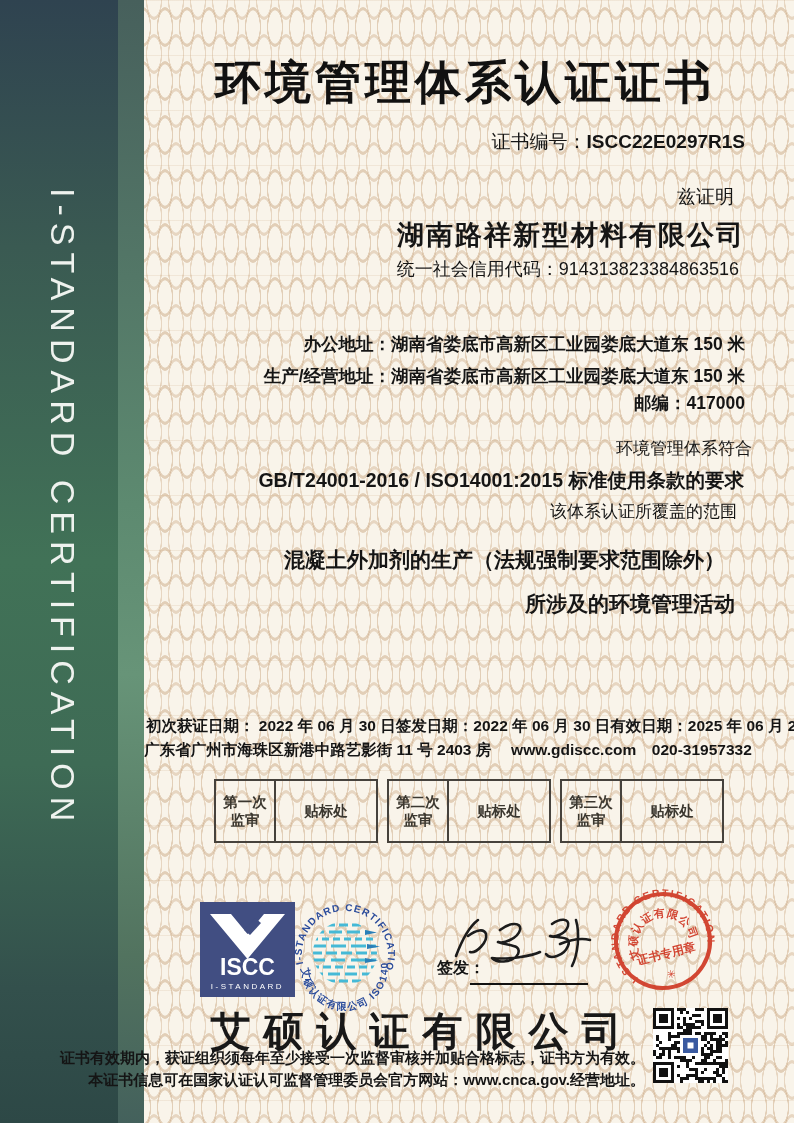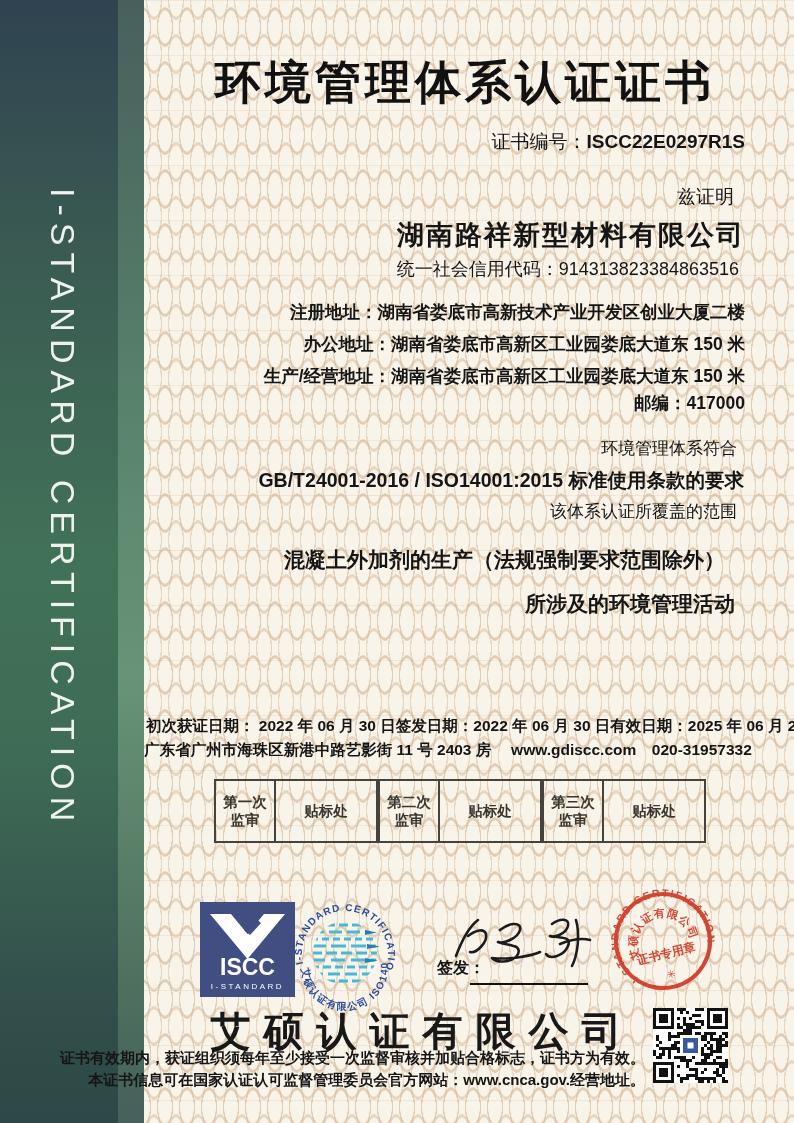--- a/index.html
+++ b/index.html
@@ -37,37 +37,37 @@
     position:absolute; top:52px; left:150px; right:14px;
     text-align:center; font-size:46px; font-weight:900; letter-spacing:4px; color:#111;
   }
   .cert-no { position:absolute; top:129px; right:49px; font-size:19px; }
   .cert-no b { font-weight:700; }
   .prove   { position:absolute; top:184px; right:60px; font-size:19px;text-align:center; }
   .company { position:absolute; top:217px; right:49px; font-size:27px; font-weight:700; letter-spacing:2px; }
   .credit  { position:absolute; top:257px; right:55px; font-size:18px; }
   .addr    { position:absolute; right:49px; font-size:17.5px; font-weight:700; }
   .a1{top:300px;} .a2{top:332px;} .a3{top:364px;} .a4{top:391px;}
-  .conform     { position:absolute; top:437px; right:57px; font-size:17px; }
+  .conform     { position:absolute; top:437px; right:42px; font-size:17px; }
   .standard    { position:absolute; top:467px; right:50px; font-size:19.5px; font-weight:700; }
   .scope-intro { position:absolute; top:500px; right:57px; font-size:17px; }
   .scope1 { position:absolute; top:546px; right:69px; font-size:21px; font-weight:700; }
   .scope2 { position:absolute; top:590px; right:59px; font-size:21px; font-weight:700; }
   
   .dates-row {
     position:absolute; top:716px; left:146px; right:36px;
     display:flex; justify-content:space-between;
     font-size:15.5px; font-weight:700; white-space:nowrap;align-items:center;
   }
   .issuer-addr {
     position:absolute; top:740px; left:142px; right:40px;
     text-align:center; font-size:15.5px; font-weight:700;
   }
   
-  .audit-table { position:absolute; top:779px; left:214px; display:flex; gap:0; }
+  .audit-table { position:absolute; top:779px; left:214px; display:flex; gap:9px; }
   .audit-box { display:flex; border:2px solid #46423c; }
   .audit-round, .audit-sticker {
     display:flex; align-items:center; justify-content:center;
     height:60px; font-size:14.5px; font-weight:600; color:#3b372f; text-align:center;
   }
   .audit-round { width:60px; border-right:2px solid #46423c; white-space:pre-line; line-height:1.25; }
   .audit-sticker { width:100px; }
   
   .iscc-logo  { position:absolute; left:200px; top:902px; }
   .globe-logo { position:absolute; left:287px; top:895px; }
@@ -97,21 +97,20 @@
   <h1 class="title">环境管理体系认证证书</h1>
 
   <div class="cert-no">
     <span>证书编号：</span><b>ISCC22E0297R1S</b>
   </div>
 
   <div class="prove">兹证明</div>
   <div class="company">湖南路祥新型材料有限公司</div>
   <div class="credit">统一社会信用代码：914313823384863516</div>
 
-  <div class="addr a1">注册地址：湖南省娄底市高新技术产业开发区创业大厦二楼</div>
   <div class="addr a2">办公地址：湖南省娄底市高新区工业园娄底大道东 150 米</div>
   <div class="addr a3">生产/经营地址：湖南省娄底市高新区工业园娄底大道东 150 米</div>
   <div class="addr a4">邮编：417000</div>
 
   <div class="conform">环境管理体系符合</div>
   <div class="standard">GB/T24001-2016 / ISO14001:2015 标准使用条款的要求</div>
   <div class="scope-intro">该体系认证所覆盖的范围</div>
   <div class="scope1">混凝土外加剂的生产（法规强制要求范围除外）</div>
   <div class="scope2">所涉及的环境管理活动</div>
 

